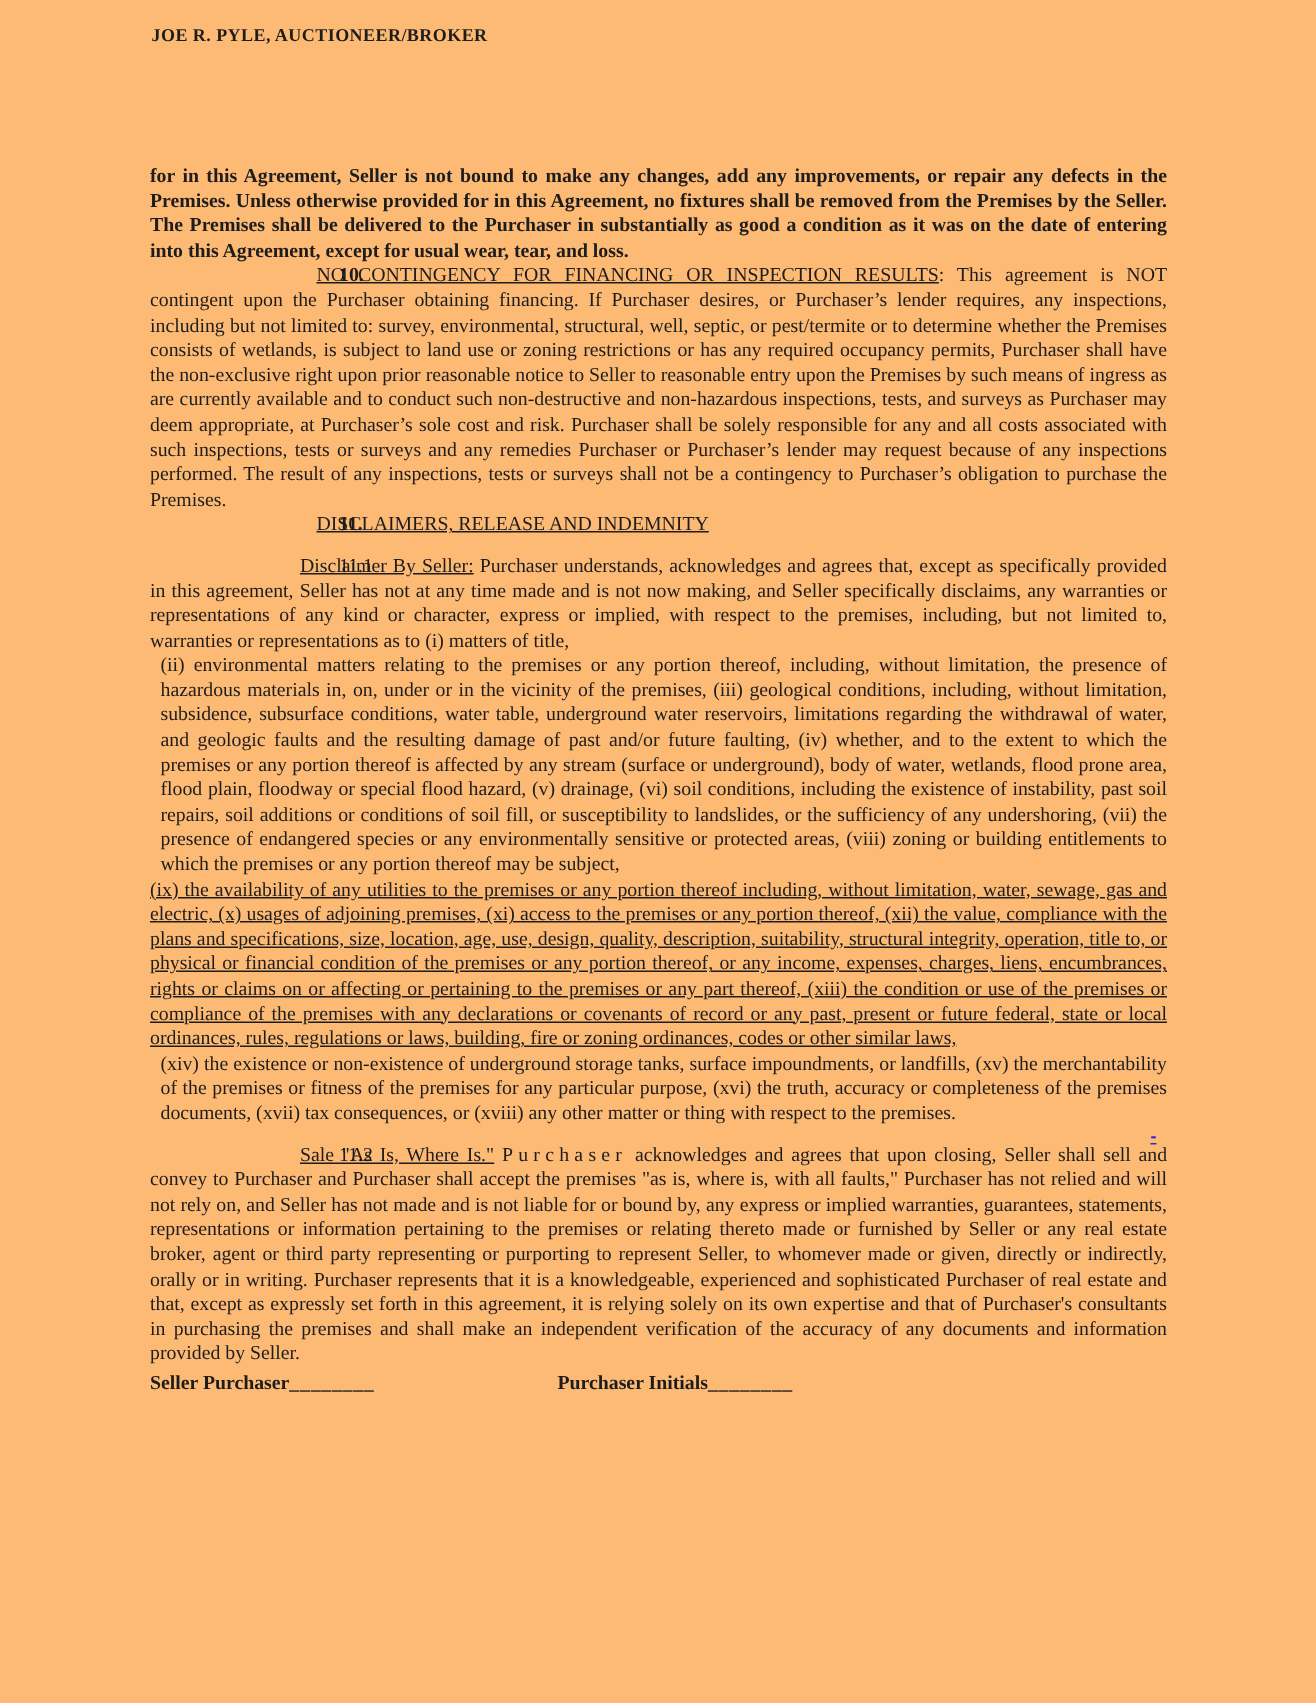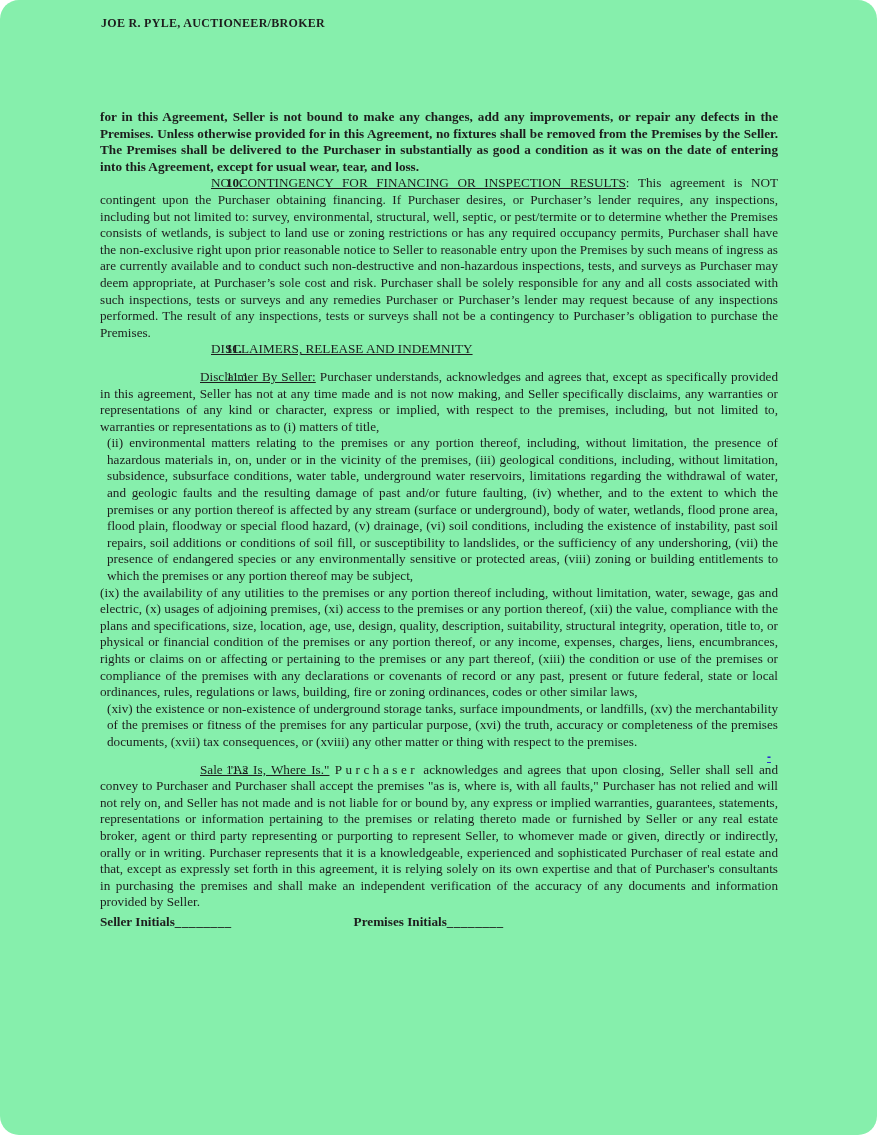--- a/index.html
+++ b/index.html
@@ -1,24 +1,23 @@
 <!DOCTYPE html>
 <html><head>
 <meta charset="utf-8">
 <style>
   html, body { margin: 0; padding: 0; background: #ffffff; }
   .page {
     position: relative;
     width: 877px;
     height: 1135px;
-    background: #86efac;
+    background: #fdba74;
     font-family: "Liberation Serif", serif;
     color: #1d1d1d;
     overflow: hidden;
-    border-radius: 19px;
   }
   .broker-header {
     position: absolute;
     left: 101px;
     top: 16px;
     font-size: 12px;
     font-weight: bold;
     letter-spacing: 0.3px;
     white-space: nowrap;
   }
@@ -33,21 +32,21 @@
   }
   .content p { margin: 0; }
   .indent { text-indent: 63px; }
   .tab-wide { display: inline-block; width: 48px; font-weight: bold; }
   .tab-narrow { display: inline-block; width: 37px; margin-top: 11px; }
   .u { text-decoration: underline; }
   .intro { margin-bottom: 17px; font-weight: bold; }
   .sec10 { margin-bottom: 22px; }
   .sec11head { margin-bottom: 19px; }
   .clause-ii { padding-left: 7px; }
-  .clause-ix { margin-top: 16px; }
+  .clause-ix { margin-top: 16px; text-decoration: underline; }
   .s112 { margin-top: 25px; }
   .spaced { letter-spacing: 3.5px; }
   .initials-row {
     margin-top: 3px;
     text-align: left;
     white-space: nowrap;
   }
   .init-label { font-weight: bold; }
   .init-blank { font-weight: bold; letter-spacing: 0.5px; }
   .purchaser-group { margin-left: 122px; }
@@ -90,20 +89,20 @@
 
     <p class="clause-ix">(ix) the availability of any utilities to the premises or any portion thereof including, without limitation, water, sewage, gas and electric, (x) usages of adjoining premises, (xi) access to the premises or any portion thereof, (xii) the value, compliance with the plans and specifications, size, location, age, use, design, quality, description, suitability, structural integrity, operation, title to, or physical or financial condition of the premises or any portion thereof, or any income, expenses, charges, liens, encumbrances, rights or claims on or affecting or pertaining to the premises or any part thereof, (xiii) the condition or use of the premises or compliance of the premises with any declarations or covenants of record or any past, present or future federal, state or local ordinances, rules, regulations or laws, building, fire or zoning ordinances, codes or other similar laws,</p>
 
     <p class="clause-ii">(xiv) the existence or non-existence of underground storage tanks, surface impoundments, or landfills, (xv) the merchantability of the premises or fitness of the premises for any particular purpose, (xvi) the truth, accuracy or completeness of the premises documents, (xvii) tax consequences, or (xviii) any other matter or thing with respect to the premises.</p>
 
     <p class="indent s112">
       <span class="tab-narrow">11.2</span><span class="u">Sale "As Is, Where Is."</span>&nbsp;<span class="spaced">Purchaser</span><span> acknowledges and agrees that upon closing, Seller shall sell and convey to Purchaser and Purchaser shall accept the premises "as is, where is, with all faults," Purchaser has not relied and will not rely on, and Seller has not made and is not liable for or bound by, any express or implied warranties, guarantees, statements, representations or information pertaining to the premises or relating thereto made or furnished by Seller or any real estate broker, agent or third party representing or purporting to represent Seller, to whomever made or given, directly or indirectly, orally or in writing. Purchaser represents that it is a knowledgeable, experienced and sophisticated Purchaser of real estate and that, except as expressly set forth in this agreement, it is relying solely on its own expertise and that of Purchaser's consultants in purchasing the premises and shall make an independent verification of the accuracy of any documents and information provided by Seller.</span>
     </p>
 
     <div class="initials-row">
-      <span class="init-label">Seller Initials</span><span class="init-blank">________</span><span class="purchaser-group init-label">Premises Initials</span><span class="init-blank">________</span>
+      <span class="init-label">Seller Purchaser</span><span class="init-blank">________</span><span class="purchaser-group init-label">Purchaser Initials</span><span class="init-blank">________</span>
     </div>
 
   </div>
 
   <span class="margin-note">-</span>
 
 </div>
 
 </body></html>

